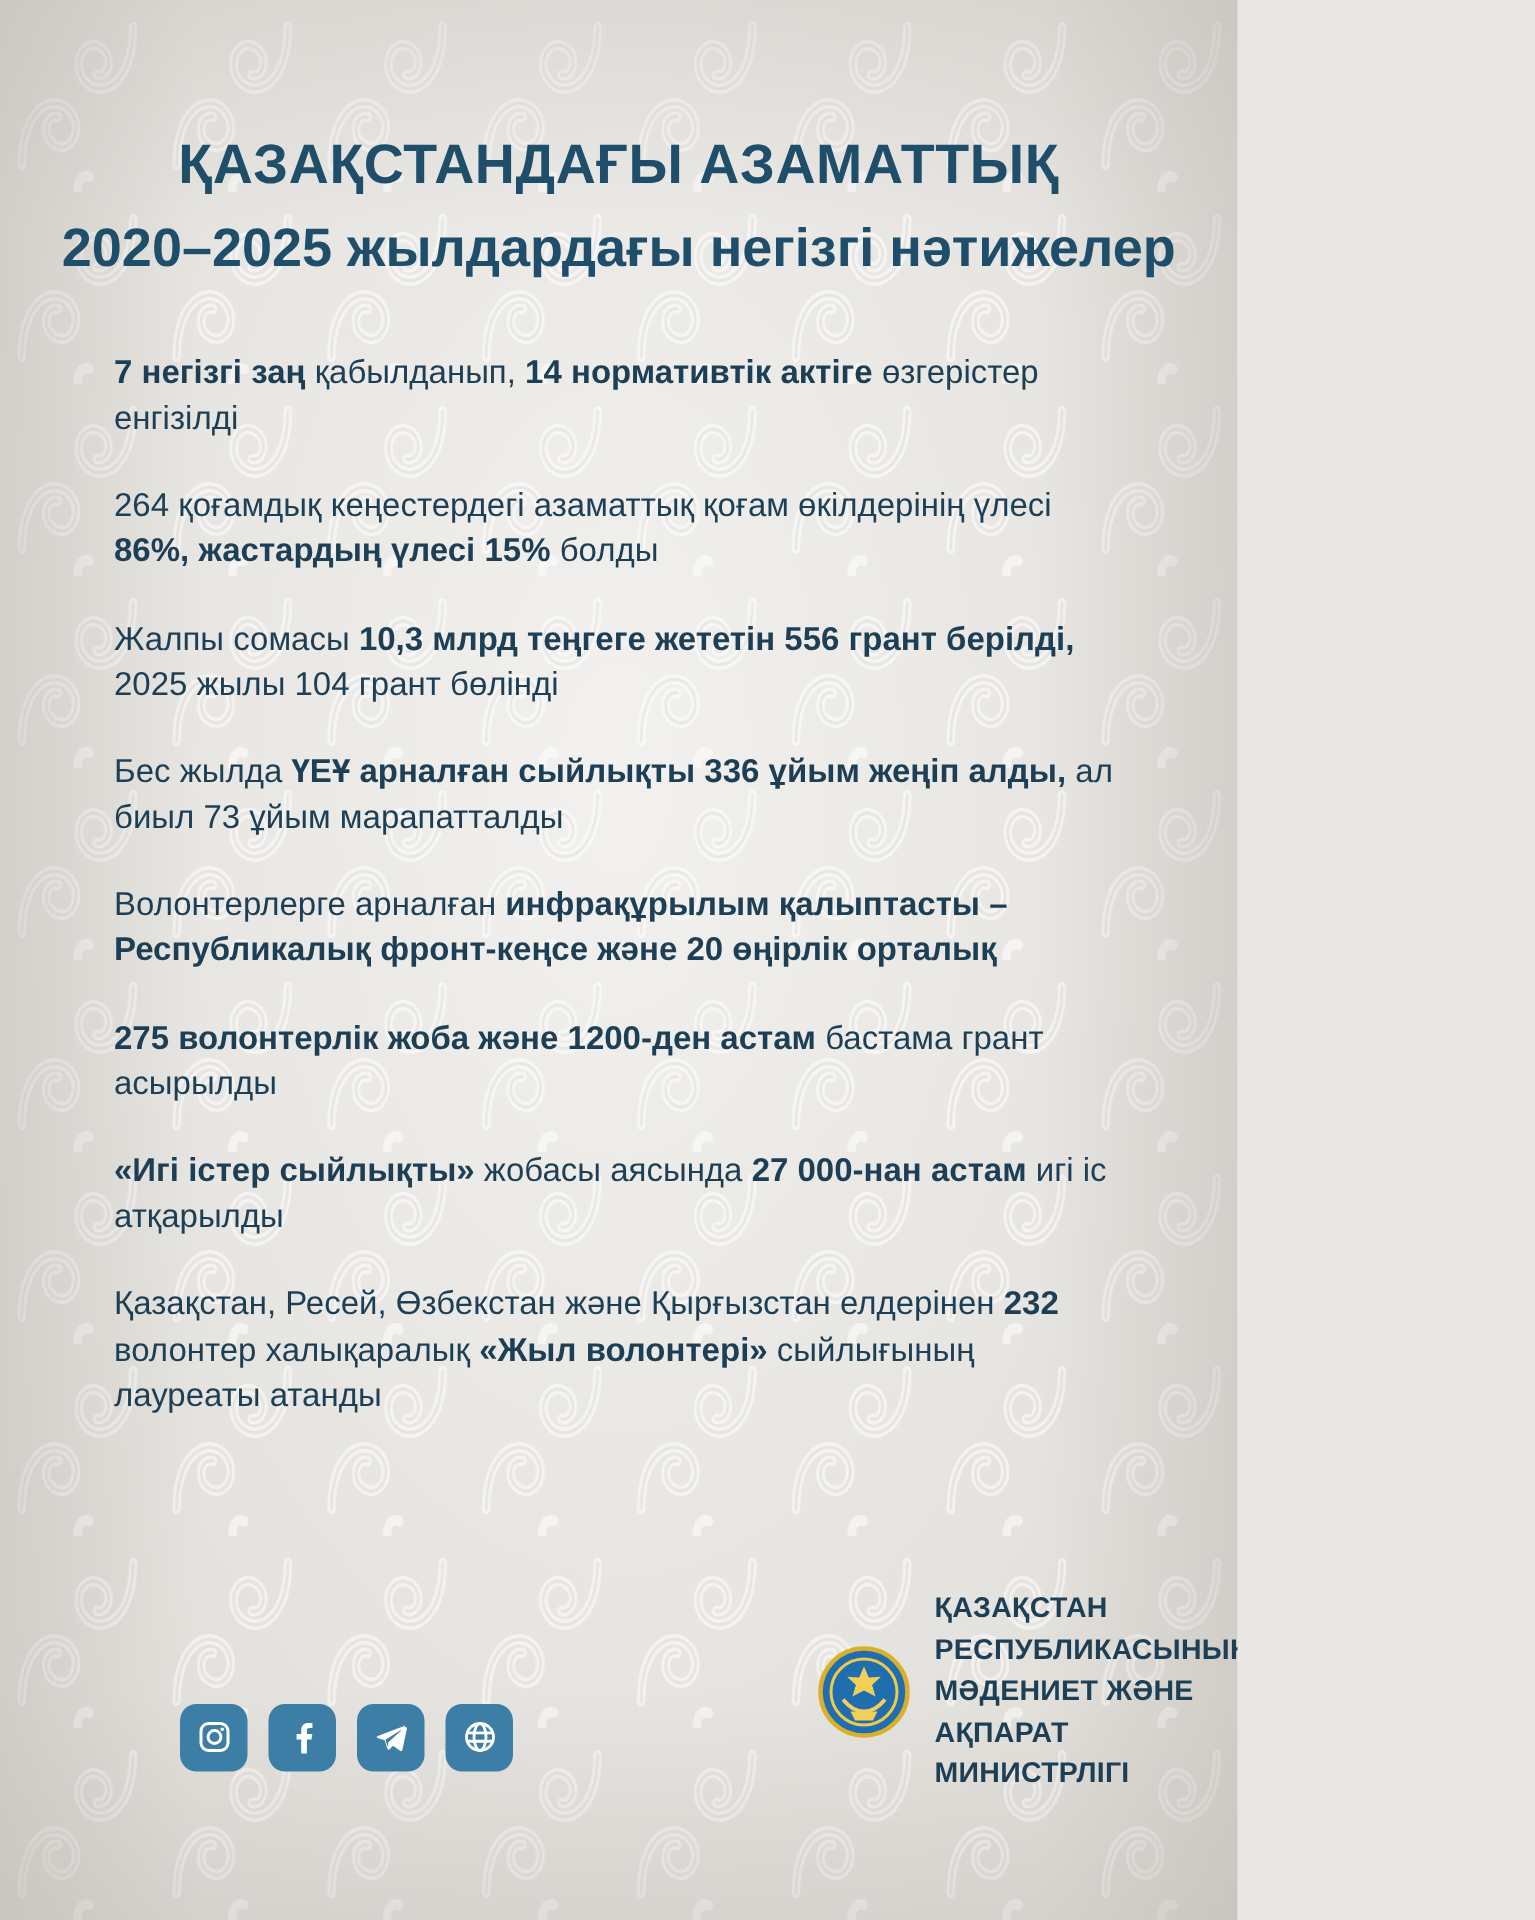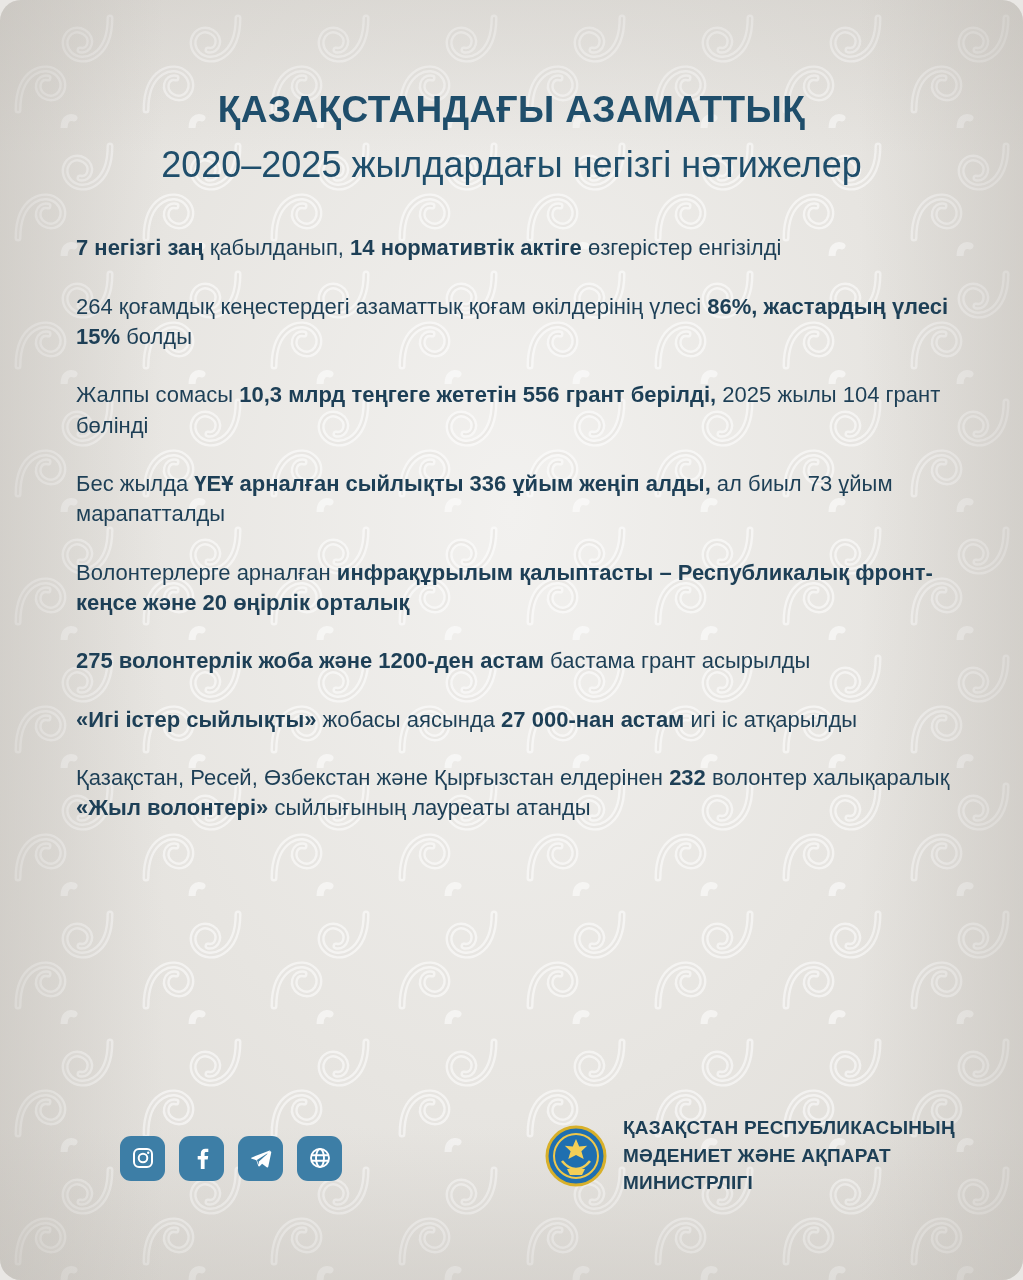--- a/index.html
+++ b/index.html
@@ -9,26 +9,25 @@
   body {
     width: 1023px;
     height: 1280px;
     font-family: "Liberation Sans", sans-serif;
     background: #e9e7e4;
     overflow: hidden;
   }
 
   .poster {
     position: relative;
-    width: 1023px;
+    width: 825px;
     height: 1280px;
     background:
       radial-gradient(ellipse at 50% 40%, #f2f1ef 0%, #e7e5e1 55%, #dedbd6 100%);
     overflow: hidden;
-    border-radius: 21px;
   }
 
   
   .ornament-layer {
     position: absolute;
     inset: 0;
     opacity: 0.55;
     pointer-events: none;
   }
   .ornament-layer svg { display: block; width: 100%; height: 100%; }
@@ -55,21 +54,21 @@
   .title-line {
     color: #1f4e6b;
     font-weight: bold;
     font-size: 37px;
     letter-spacing: 0.4px;
     line-height: 1.28;
     text-transform: uppercase;
   }
   .subtitle-line {
     color: #1f4e6b;
-    font-weight: normal;
+    font-weight: bold;
     font-size: 36px;
     line-height: 1.3;
     margin-top: 9px;
   }
 
   .facts {
     margin: 44px 0 0 0;
     padding: 0 72px 0 76px;
   }
   .fact {

